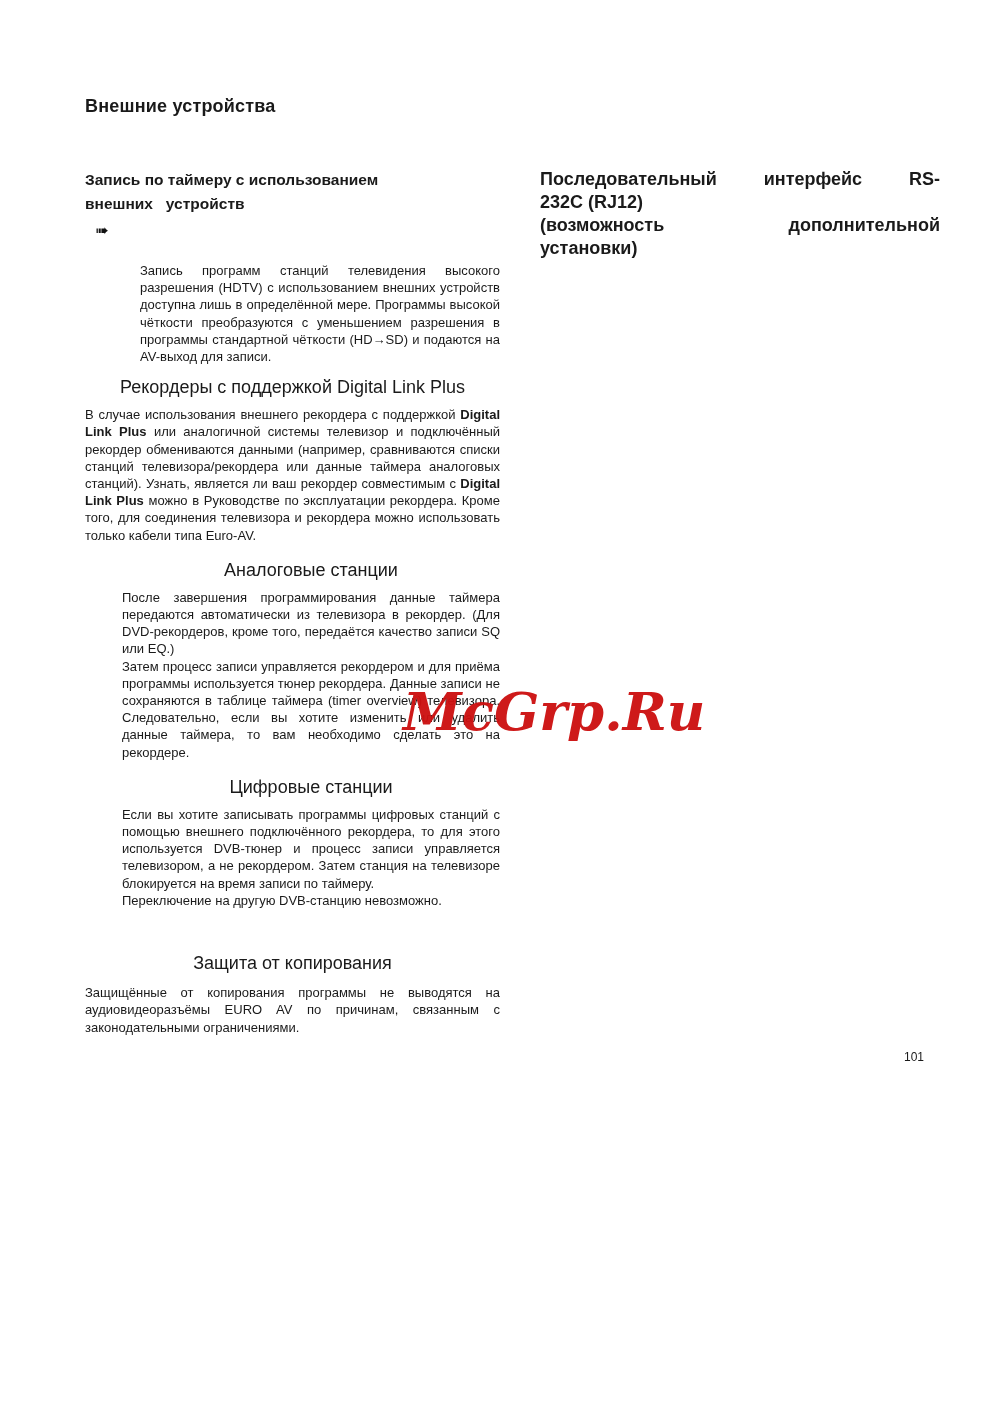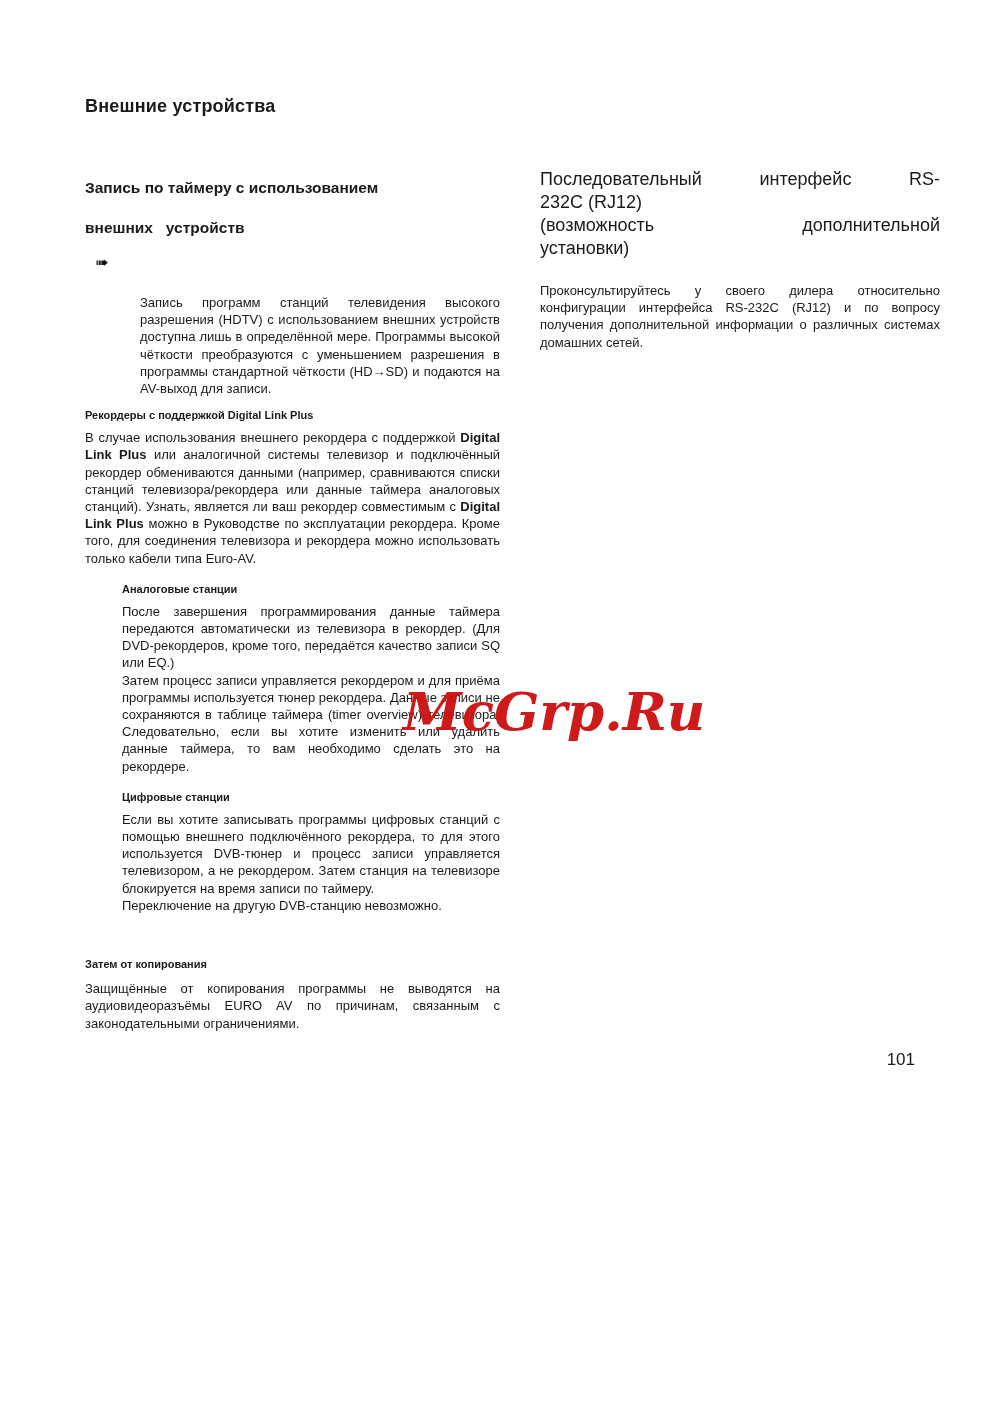--- a/index.html
+++ b/index.html
@@ -23,35 +23,36 @@
     font-weight: bold;
     letter-spacing: 0.2px;
   }
   .col { position: absolute; top: 168px; }
   .col-left { left: 85px; width: 415px; }
   .col-right { left: 540px; width: 400px; }
 
   .h2 {
     font-size: 15.5px;
     font-weight: bold;
-    line-height: 40px;
+    line-height: 24px;
     white-space: pre-wrap;
     margin-bottom: 6px;
   }
   .h2r {
     font-size: 18px;
-    font-weight: normal;
+    font-weight: bold;
     line-height: 23px;
     margin-bottom: 22px;
   }
   .jline { text-align: justify; text-align-last: justify; }
   .h3 {
-    font-size: 11px;
-    font-weight: bold;
+    font-size: 18px;
+    font-weight: normal;
     margin: 12px 0 8px 0;
+    text-align: center;
   }
   .body-text {
     font-size: 13px;
     line-height: 17.2px;
     margin-top: 40px;
   }
   .just { text-align: justify; }
   .bold { font-weight: bold; }
 
   .note {
@@ -80,23 +81,23 @@
     top: 680px;
     font-family: "DejaVu Serif", "Liberation Serif", serif;
     font-style: italic;
     font-weight: bold;
     font-size: 53px;
     color: rgba(204, 17, 17, 0.96);
     white-space: nowrap;
   }
   .page-number {
     position: absolute;
-    right: 85px;
+    right: 76px;
     top: 1050px;
-    font-size: 17px;
+    font-size: 12px;
   }
 </style>
 </head>
 <body>
 
 <div class="page">
 
   <div class="page-title">Внешние устройства</div>
 
   <div class="col col-left">
@@ -118,36 +119,35 @@
       <p class="body-text just">Затем процесс записи управляется рекордером и для приёма программы используется тюнер рекордера. Данные записи не сохраняются в таблице таймера (timer overview) телевизора. Следовательно, если вы хотите изменить или удалить данные таймера, то вам необходимо сделать это на рекордере.</p>
     </div>
 
     <div class="indent">
       <div class="h3">Цифровые станции</div>
       <p class="body-text just">Если вы хотите записывать программы цифровых станций с помощью внешнего подключённого рекордера, то для этого используется DVB-тюнер и процесс записи управляется телевизором, а не рекордером. Затем станция на телевизоре блокируется на время записи по таймеру.</p>
       <p class="body-text">Переключение на другую DVB-станцию невозможно.</p>
     </div>
 
     <div class="copy-section">
-      <div class="h3">Затем от копирования</div>
+      <div class="h3">Защита от копирования</div>
       <p class="body-text just">Защищённые от копирования программы не выводятся на аудиовидеоразъёмы EURO AV по причинам, связанным с законодательными ограничениями.</p>
     </div>
 
   </div>
 
   <div class="col col-right">
 
     <div class="h2r">
       <div class="jline">Последовательный интерфейс RS-</div>
       <div>232C (RJ12)</div>
       <div class="jline">(возможность дополнительной</div>
       <div>установки)</div>
     </div>
 
-    <p class="body-text just">Проконсультируйтесь у своего дилера относительно конфигурации интерфейса RS-232C (RJ12) и по вопросу получения дополнительной информации о различных системах домашних сетей.</p>
 
   </div>
 
   <div class="watermark">McGrp.Ru</div>
 
   <div class="page-number">101</div>
 
 </div>
 
 </body></html>

